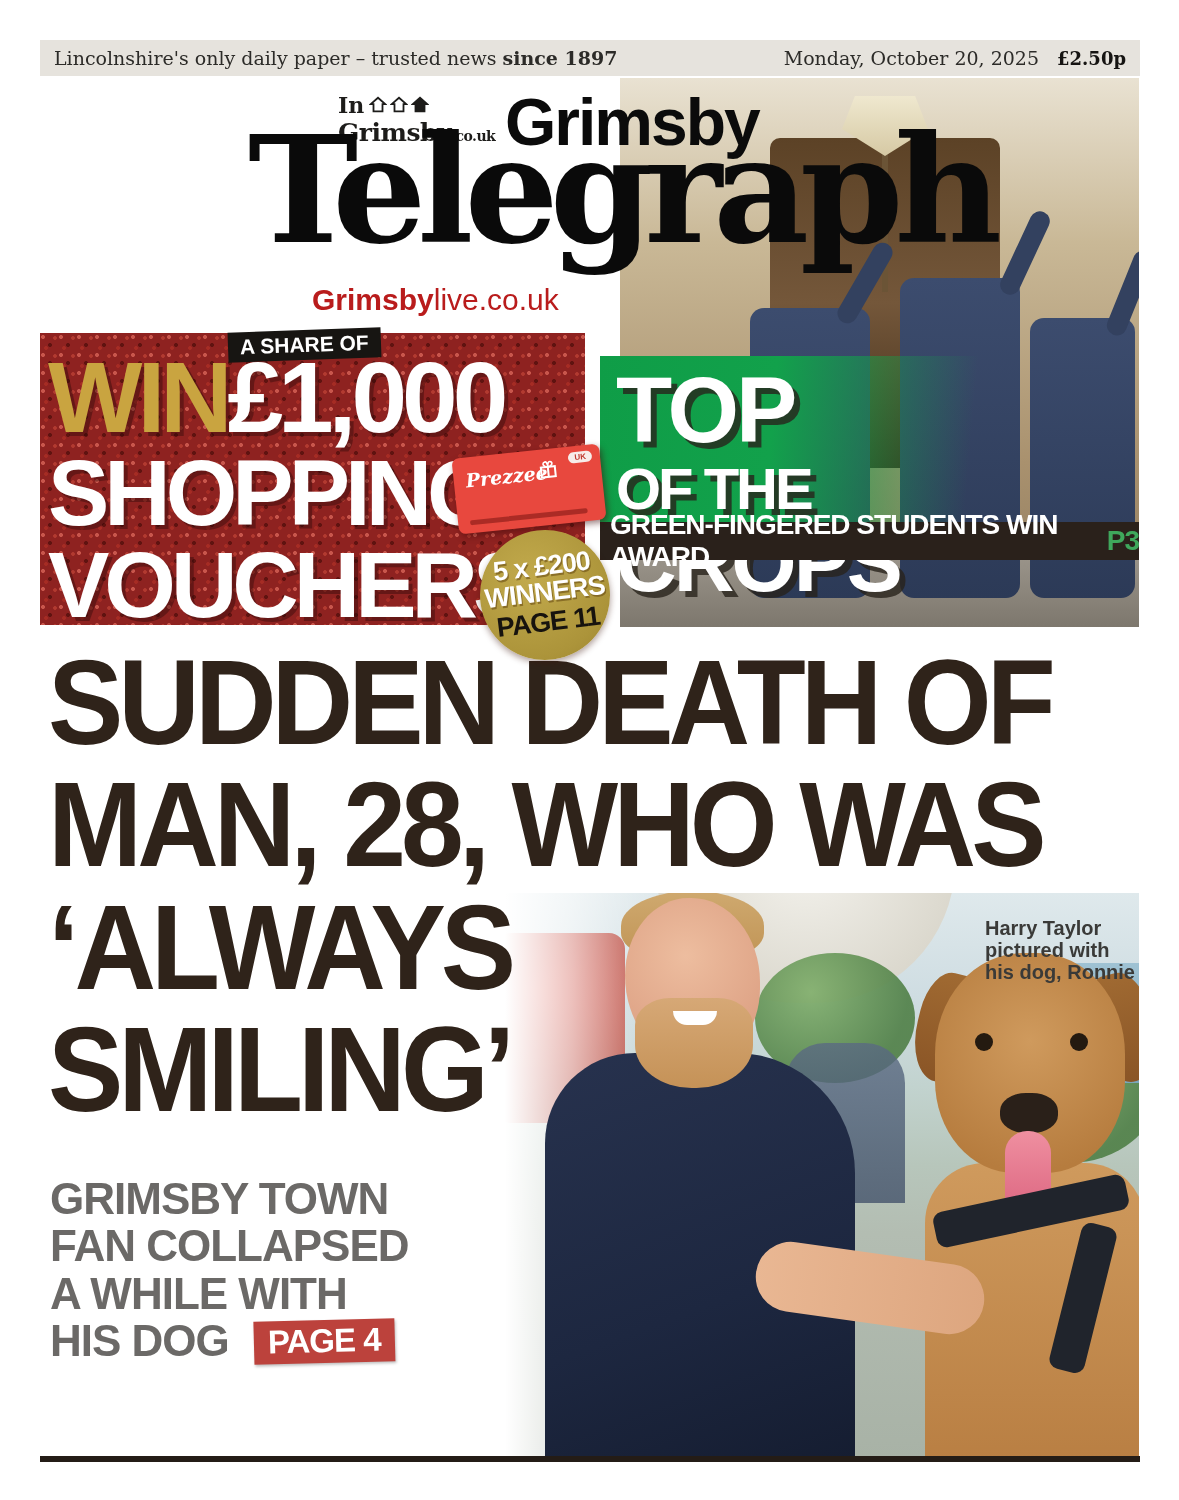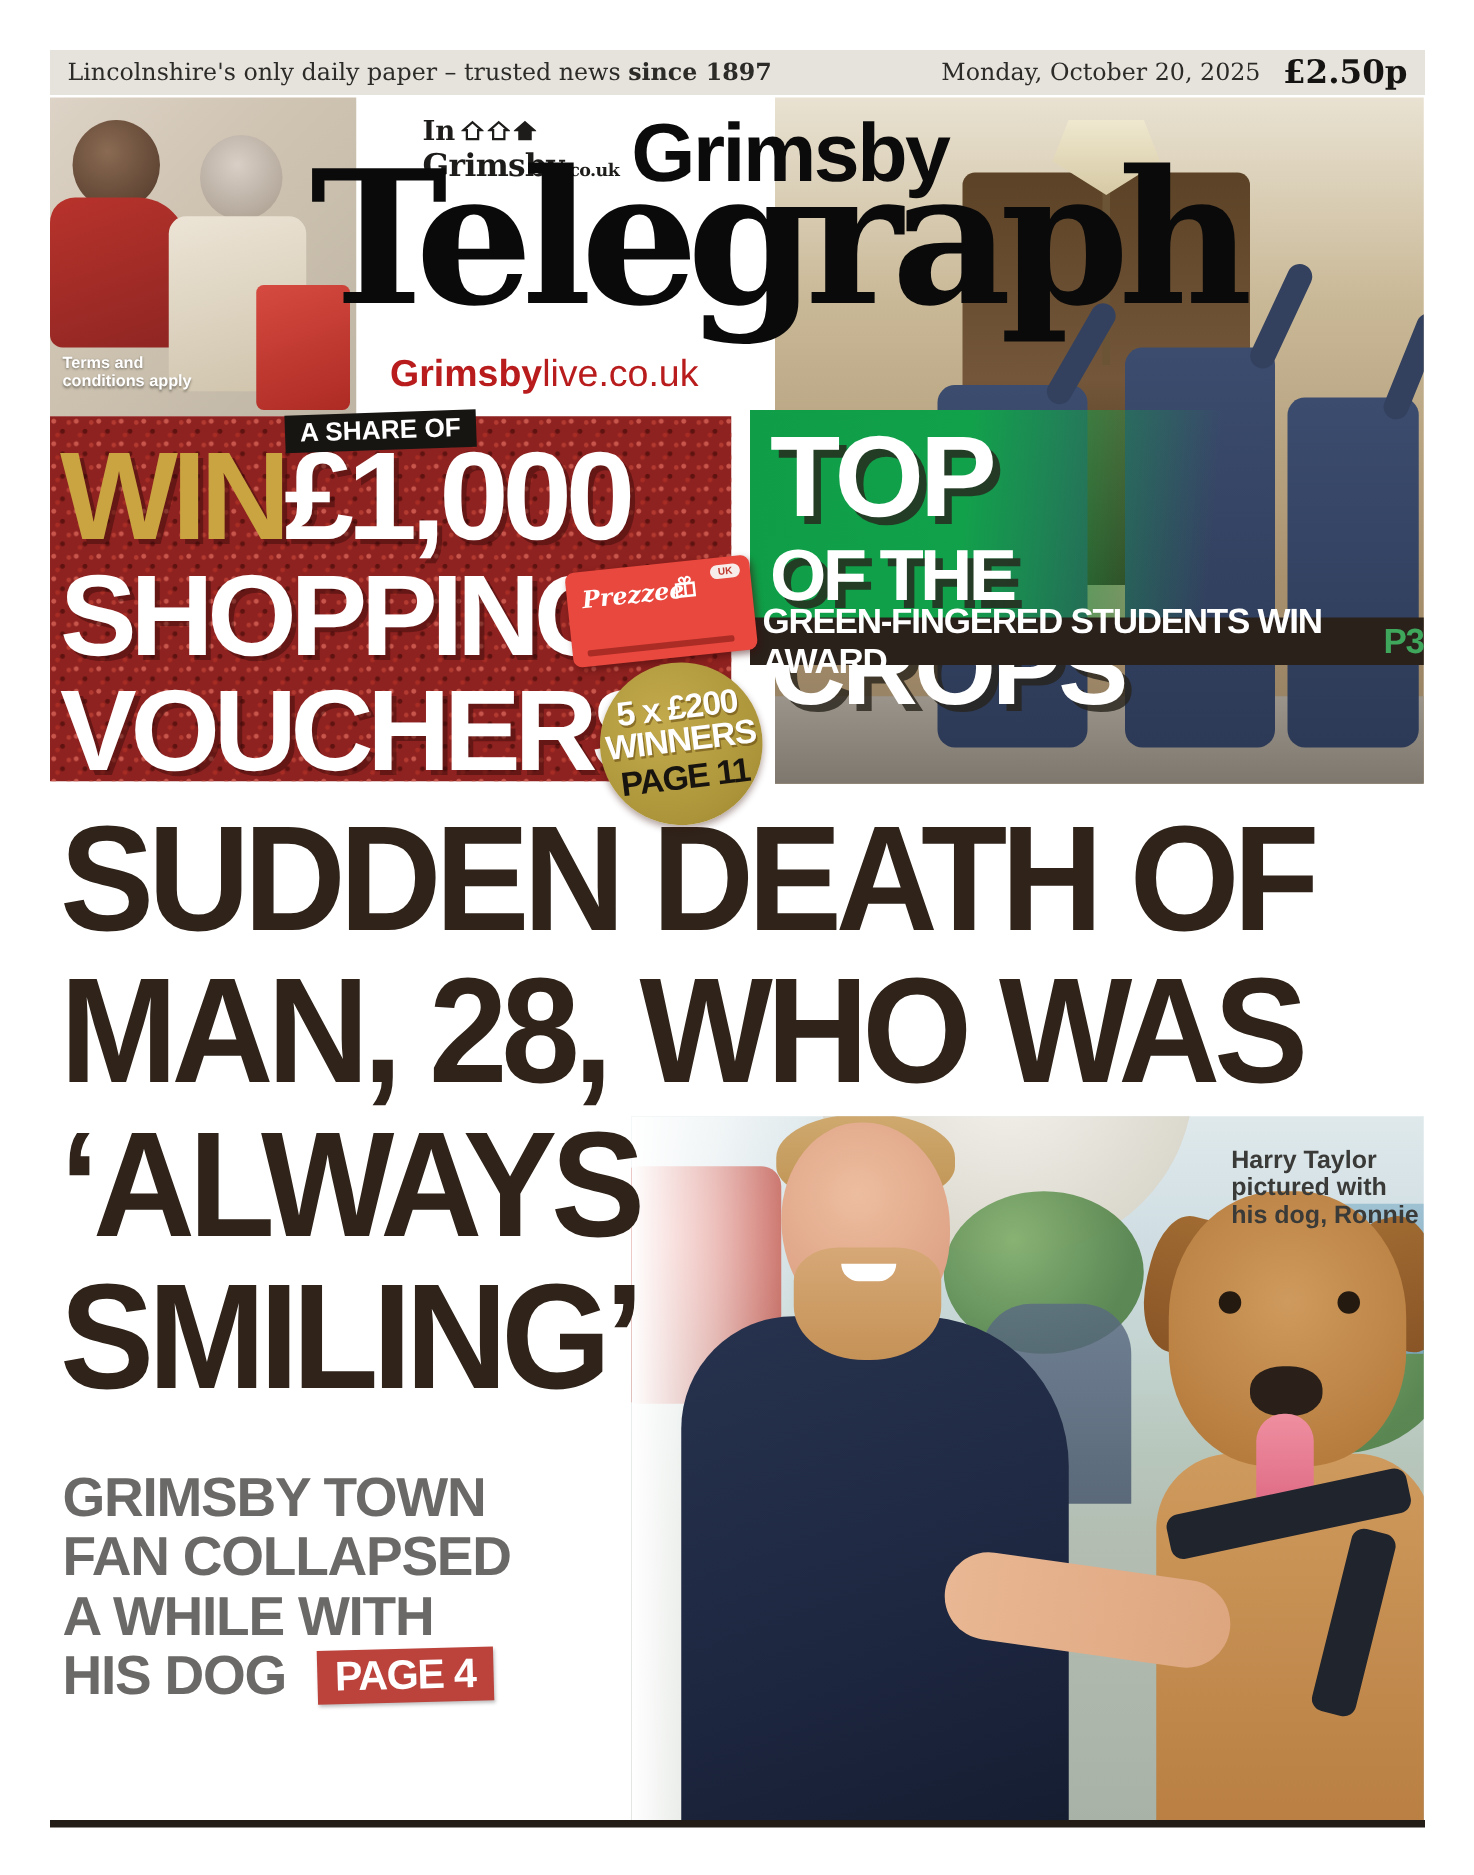--- a/index.html
+++ b/index.html
@@ -10,21 +10,21 @@
   }
 
   
   .topbar {
     position:absolute; left:40px; top:40px; width:1100px; height:36px;
     background:#e6e3dd; display:flex; justify-content:space-between; align-items:center;
     padding:0 14px; font-family:"DejaVu Serif", serif; font-size:19px; color:#2c2b28;
   }
   .topbar b { font-weight:bold; }
   .topbar .right { display:flex; align-items:center; gap:18px;margin-left:20px; }
-  .topbar .price { font-size:26px; font-weight:bold; color:#161412; }
+  .topbar .price { font-size:18px; font-weight:bold; color:#161412; }
 
   
   .photo-shoppers {
     position:absolute; left:40px; top:78px; width:245px; height:255px; overflow:hidden;
     background:linear-gradient(135deg,#ddd3c6 0%,#cfc4b2 40%,#bfb5a4 100%);
   }
   .shopper-head { position:absolute; border-radius:50%; }
   .terms {
     position:absolute; left:10px; bottom:20px; width:110px; color:#fff; font-weight:bold;
     font-size:13px; line-height:1.15; text-shadow:0 1px 2px rgba(0,0,0,.45);
@@ -99,21 +99,21 @@
     background:radial-gradient(circle at 40% 35%, #c2aa4c, #ac943a 70%, #9b8430 100%);
     display:flex; flex-direction:column; justify-content:center; align-items:center;
     transform:rotate(-7deg); z-index:5; box-shadow:0 3px 6px rgba(60,20,10,.4);
   }
   .gold-badge .w { color:#fff; font-weight:800; font-size:27px; line-height:.95; letter-spacing:-1px;
     text-shadow:1px 2px 0 rgba(90,60,10,.5); }
   .gold-badge .k { color:#17130e; font-weight:800; font-size:27px; line-height:1; letter-spacing:-1px; margin-top:3px; }
 
   
   .promo-right {
-    position:absolute; left:600px; top:328px; width:539px; height:204px;
+    position:absolute; left:600px; top:356px; width:539px; height:204px;
     background:linear-gradient(95deg, #0f9d47 0%, #12a14b 32%, rgba(18,161,75,.55) 48%, rgba(18,161,75,0) 68%);
     z-index:3;
   }
   .crops-line { color:#fff; font-weight:800; letter-spacing:-3px; line-height:1;
     text-shadow:6px 6px 0 rgba(40,35,28,.8); padding-left:16px; }
   .crops-1 { font-size:92px; padding-top:8px; }
   .crops-2 { font-size:58px; padding-top:4px; }
   .crops-3 { font-size:84px; padding-top:2px; }
   .crops-strip {
     position:absolute; left:0; right:0; bottom:0; height:38px; background:#2a211b;
@@ -197,28 +197,20 @@
     <div>
       <span>Lincolnshire's only daily paper – trusted news</span>
       <b>since 1897</b>
     </div>
     <div class="right">
       <span>Monday, October 20, 2025</span>
       <span class="price">£2.50p</span>
     </div>
   </div>
 
-  <div class="photo-shoppers">
-    <div class="shopper-head" style="left:18px;top:18px;width:70px;height:72px;background:radial-gradient(circle at 40% 35%, #8a6a52, #5e4433 75%);"></div>
-    <div class="shopper-head" style="left:120px;top:30px;width:66px;height:68px;background:radial-gradient(circle at 45% 35%, #d9cfc6, #b3a79a 75%);"></div>
-    <div style="position:absolute;left:0px;top:80px;width:110px;height:120px;background:linear-gradient(160deg,#b8332c,#8e2522);border-radius:20px 40px 10px 10px;"></div>
-    <div style="position:absolute;left:95px;top:95px;width:110px;height:140px;background:linear-gradient(165deg,#ece4d6,#cfc3ab);border-radius:14px;"></div>
-    <div style="position:absolute;left:165px;top:150px;width:75px;height:100px;background:linear-gradient(160deg,#d64a40,#ad2b24);border-radius:6px;"></div>
-    <div class="terms">Terms and conditions apply</div>
-  </div>
 
   <div class="photo-students">
     <div class="doorway"></div>
     <div class="lantern-pole"></div>
     <div class="lantern"></div>
     <div class="steps"></div>
     <div class="student" style="left:130px;top:230px;width:120px;height:290px;"></div>
     <div class="student" style="left:280px;top:200px;width:120px;height:320px;"></div>
     <div class="student" style="left:410px;top:240px;width:105px;height:280px;"></div>
     <div class="student-arm" style="left:235px;top:160px;transform:rotate(30deg);"></div>

